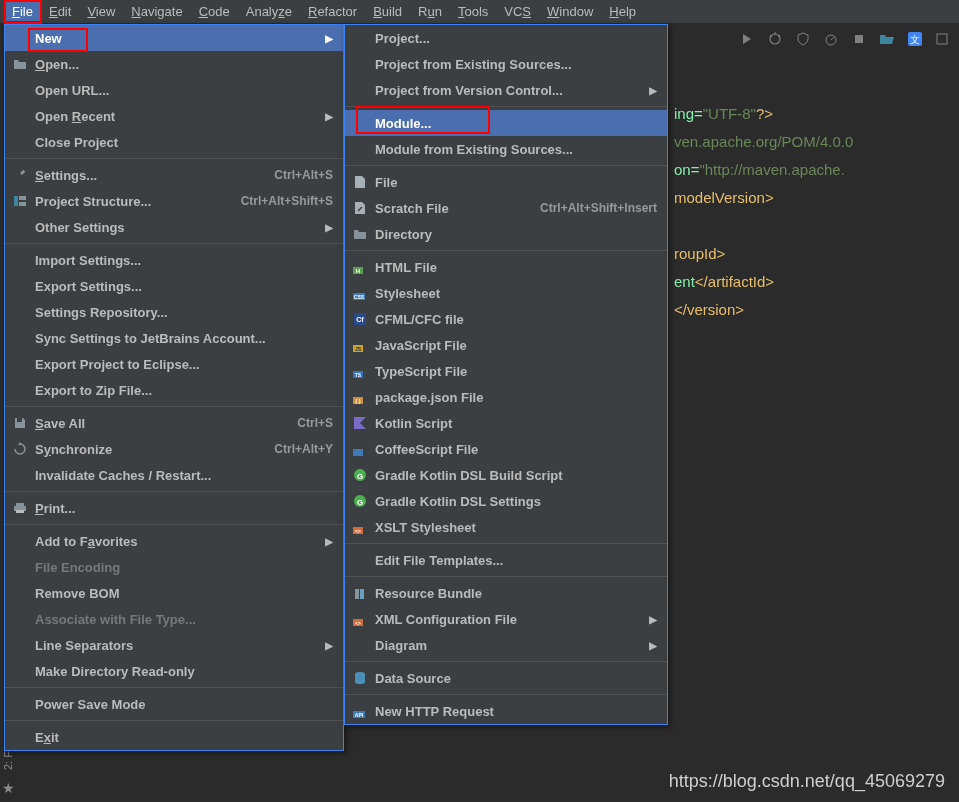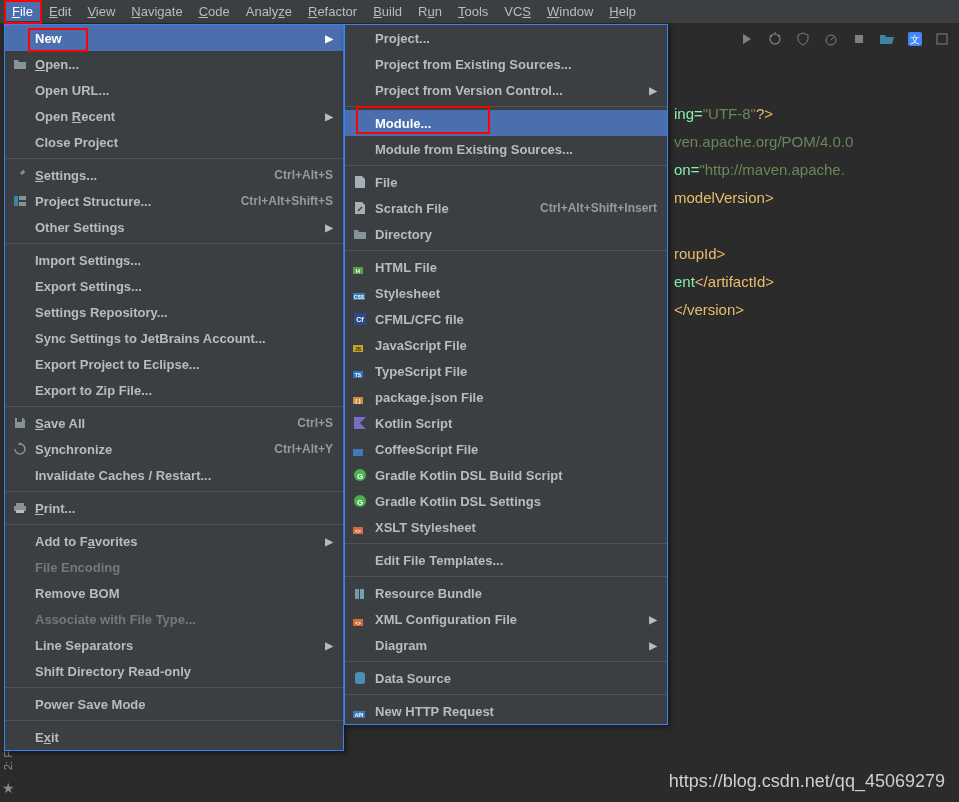--- a/index.html
+++ b/index.html
@@ -244,21 +244,21 @@
       <span class="mi-icon"></span>
       <span class="mi-label">Associate with File Type...</span>
     </div>
   <div class="menu-item">
       <span class="mi-icon"></span>
       <span class="mi-label">Line Separators</span>
       <span class="mi-arrow">▶</span>
     </div>
   <div class="menu-item">
       <span class="mi-icon"></span>
-      <span class="mi-label">Shift Directory Read-only</span>
+      <span class="mi-label">Make Directory Read-only</span>
     </div>
   <div class="menu-sep"></div>
   <div class="menu-item">
       <span class="mi-icon"></span>
       <span class="mi-label">Power Save Mode</span>
     </div>
   <div class="menu-sep"></div>
   <div class="menu-item">
       <span class="mi-icon"></span>
       <span class="mi-label">E<span class="underline">x</span>it</span>

